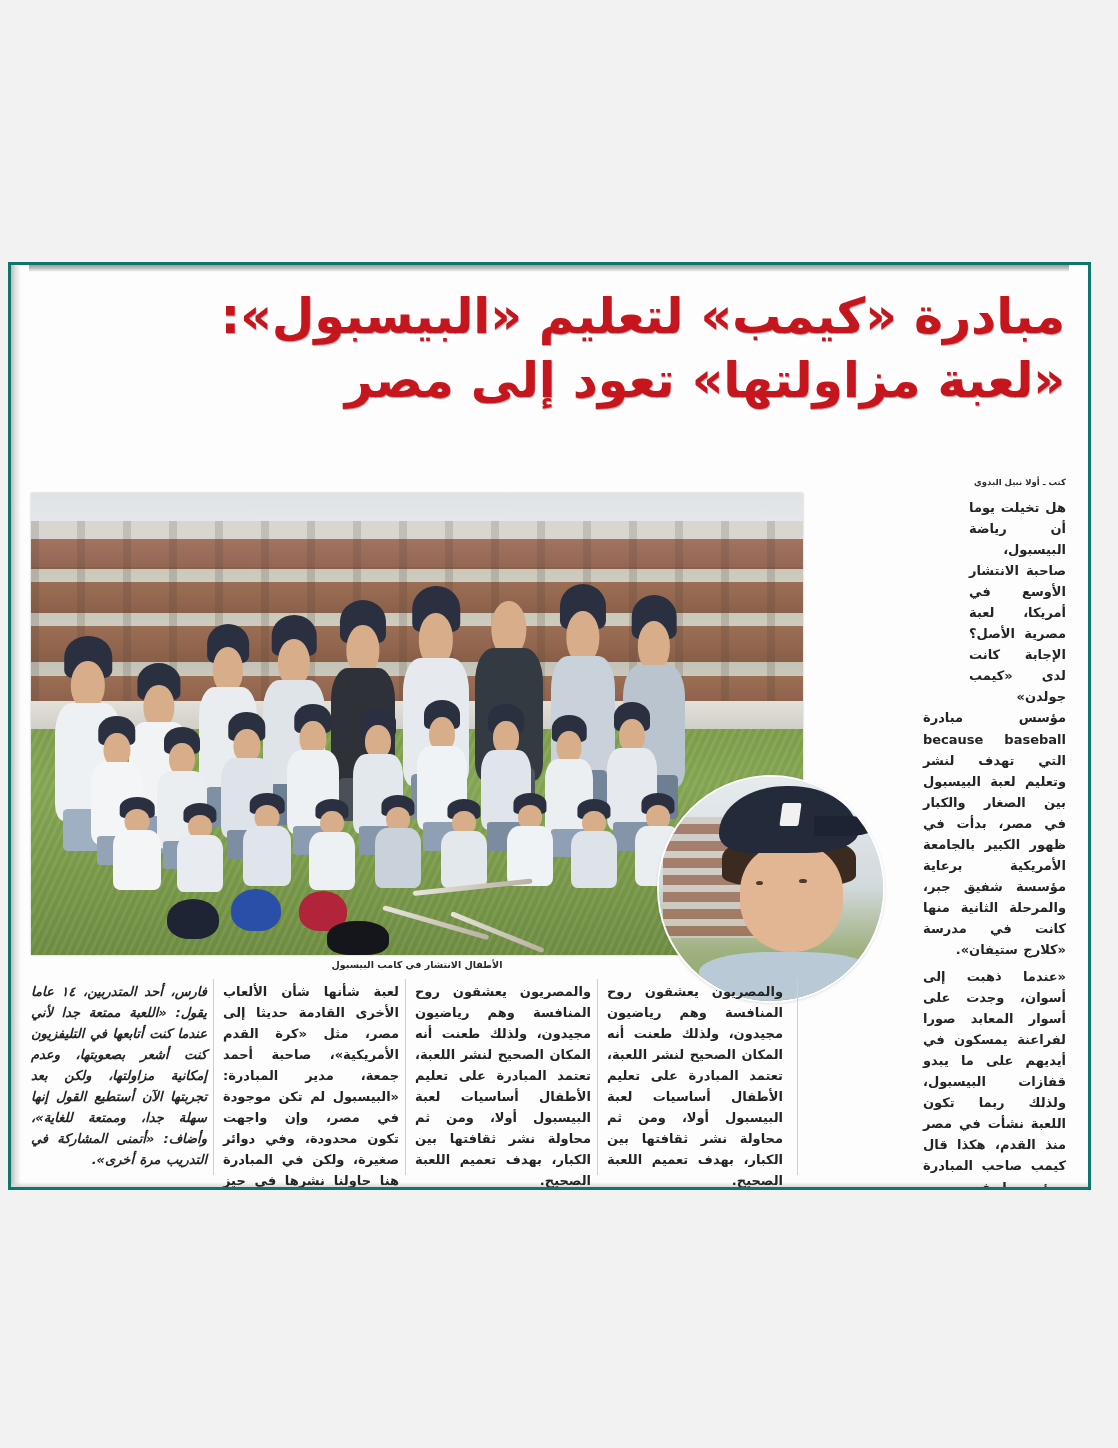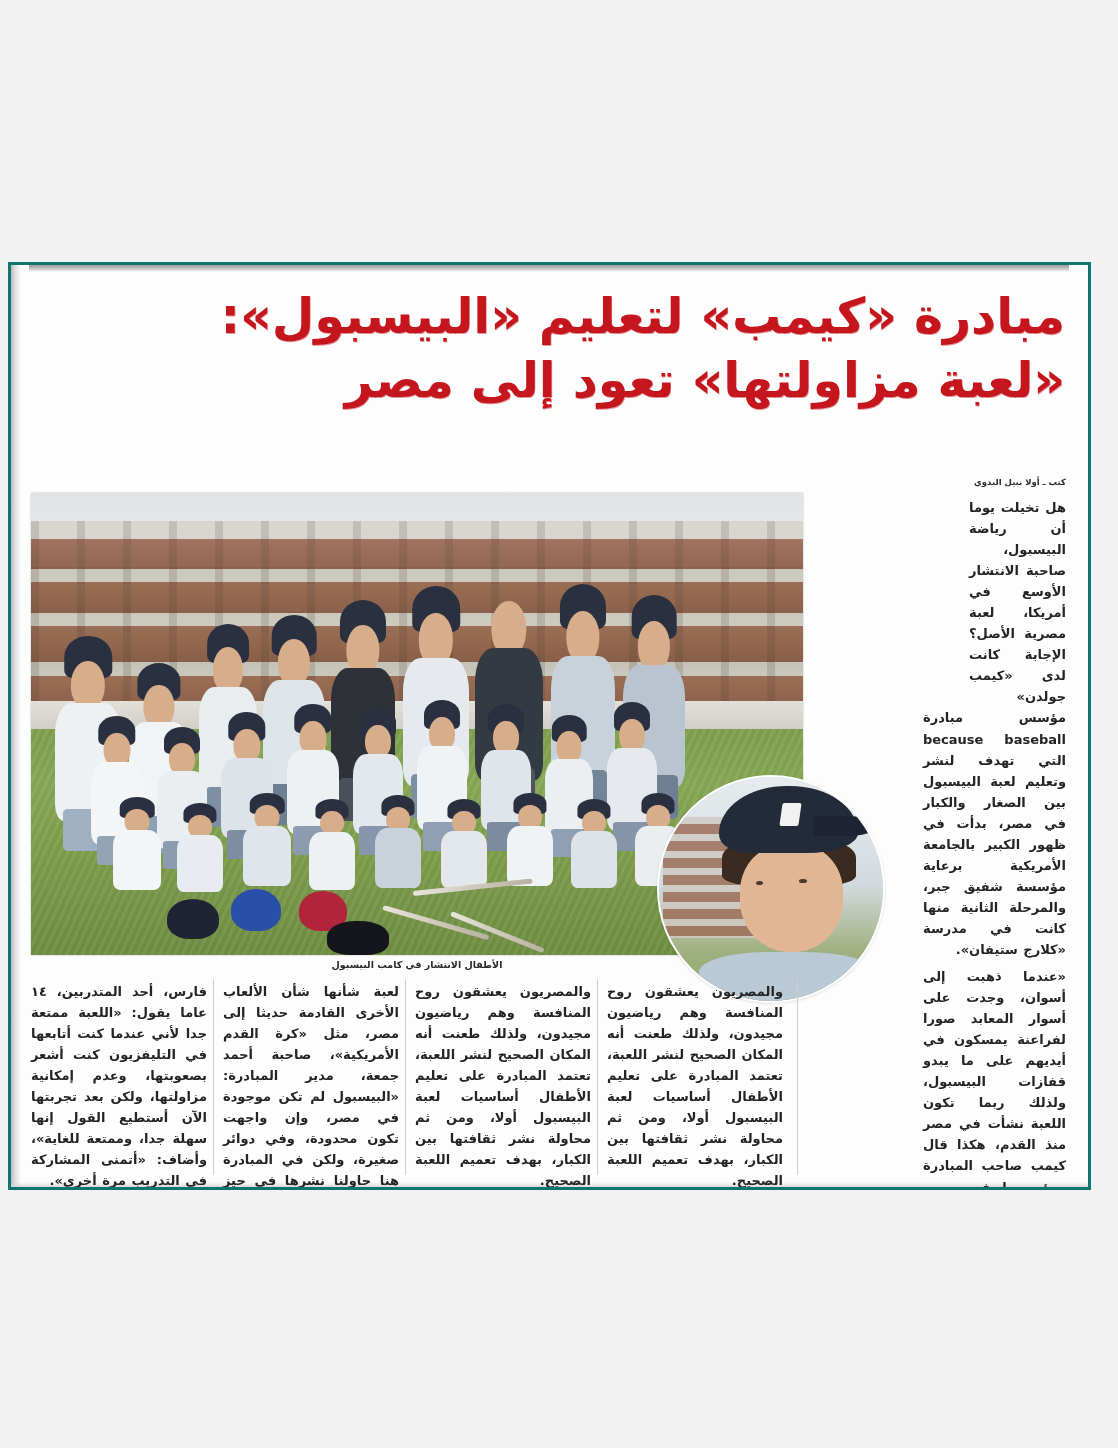--- a/index.html
+++ b/index.html
@@ -294,21 +294,21 @@
     height: 676px;
   }
   #col-right .wrap-shape {
     float: left;
     width: 46px;
     height: 208px;
     shape-outside: circle(104px at 0% 50%);
   }
 
   
-  #col-b1 { left: 20px;  top: 716px; width: 176px; }
+  #col-b1 { left: 20px;  top: 716px; width: 176px; font-style: italic; }
   #col-b2 { left: 212px; top: 716px; width: 176px; }
   #col-b3 { left: 404px; top: 716px; width: 176px; }
   #col-b4 { left: 596px; top: 716px; width: 176px; }
 
   .col-rule {
     position: absolute;
     top: 714px;
     width: 1px;
     height: 196px;
     background: #cfcfcf;

